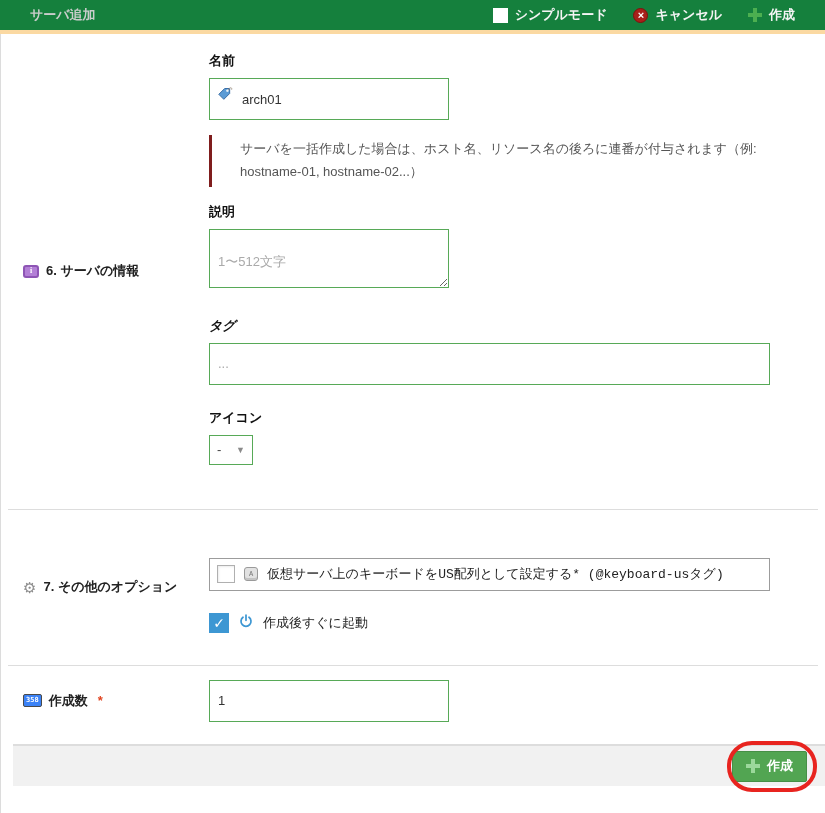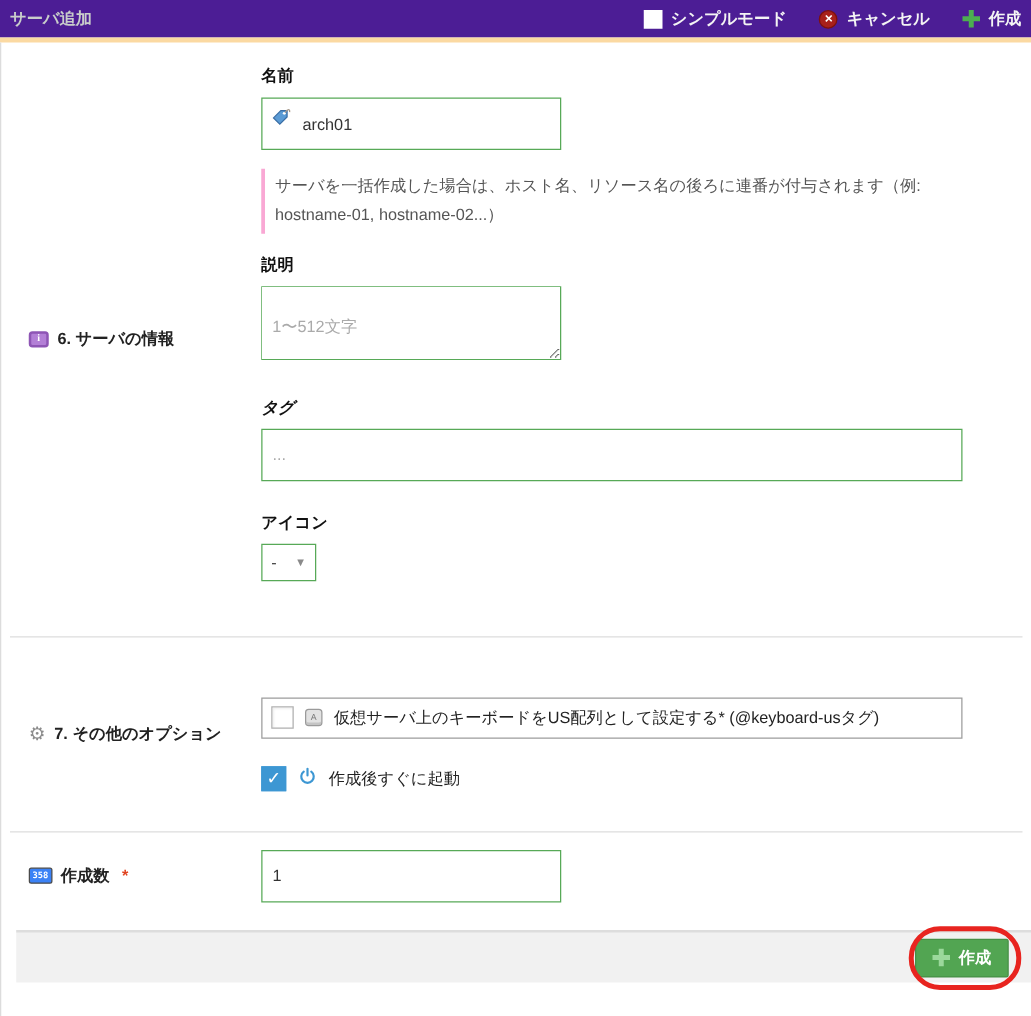--- a/index.html
+++ b/index.html
@@ -6,22 +6,22 @@
   html,body { margin:0; padding:0; }
   body {
     width:825px; height:813px; overflow:hidden;
     background:#fff;
     font-family:"Liberation Sans","DejaVu Sans",sans-serif;
     font-size:13px; color:#222;
   }
 
   
   .header {
-    height:30px; background:#4c1d95; display:flex; align-items:center;
-    padding:0 8px; font-weight:bold;
+    height:30px; background:#15803d; display:flex; align-items:center;
+    padding:0 30px; font-weight:bold;
   }
   .header-title { color:#c9cdcb; font-size:13px; }
   .header-right { margin-left:auto; display:flex; align-items:center; gap:26px; }
   .header-item { display:flex; align-items:center; gap:7px; color:#f4f4f4; cursor:pointer; }
   .hdr-checkbox { width:15px; height:15px; background:#fff; flex:none; }
   .cancel-icon {
     width:15px; height:15px; border-radius:50%; background:#a8201a;
     color:#fff; font-size:11px; font-weight:bold; line-height:1;
     display:flex; align-items:center; justify-content:center;
     border:1px solid #7d110d;
@@ -52,21 +52,21 @@
     outline:none; padding:0 8px;
   }
   input[type=text] { height:42px; }
   input::placeholder, textarea::placeholder { color:#aaa; }
 
   .input-wrap { position:relative; width:240px; }
   .input-wrap input { width:100%; padding-left:32px; }
   .input-tag-icon { position:absolute; left:8px; top:8px; }
 
   .help-note {
-    border-left:3px solid #f9a8d4; padding:3px 0 3px 8px; margin-top:15px;
+    border-left:3px solid #7f1d1d; padding:3px 0 3px 28px; margin-top:15px;
     color:#555; line-height:1.75; max-width:582px;
   }
 
   textarea#desc { width:240px; height:59px; padding:23px 8px; resize:both; }
 
   .tags-input { width:561px; }
   .count-input { width:240px; }
 
   .select-box {
     width:44px; height:30px; border:1px solid #57a957;
@@ -78,21 +78,21 @@
   .divider { border-top:1px solid #ddd; margin:0 7px; }
 
   
   #section-server-info .row-fields { padding-top:18px; padding-bottom:44px; }
   .mt16 { margin-top:16px; } .mt24 { margin-top:24px; } .mt26 { margin-top:26px; }
 
   
   #section-other-options .row-fields { padding-top:48px; padding-bottom:32px; }
   .kbd-row {
     width:561px; height:33px; border:1px solid #9c9c9c;
-    display:flex; align-items:center; gap:9px; padding:0 7px; color:#222;
+    display:flex; align-items:center; gap:9px; padding:0 7px; color:#222;font-family:Liberation Mono, monospace;
   }
   .checkbox {
     width:18px; height:18px; background:#fff; border:1px solid #b0b0b0;
     flex:none; cursor:pointer; box-shadow:inset 1px 1px 2px rgba(0,0,0,.08);
   }
   .checkbox.checked {
     width:20px; height:20px; background:#3d97d3; border-color:#3d97d3;
     color:#fff; display:flex; align-items:center; justify-content:center;
     font-size:14px; font-weight:bold; box-shadow:none;
   }

